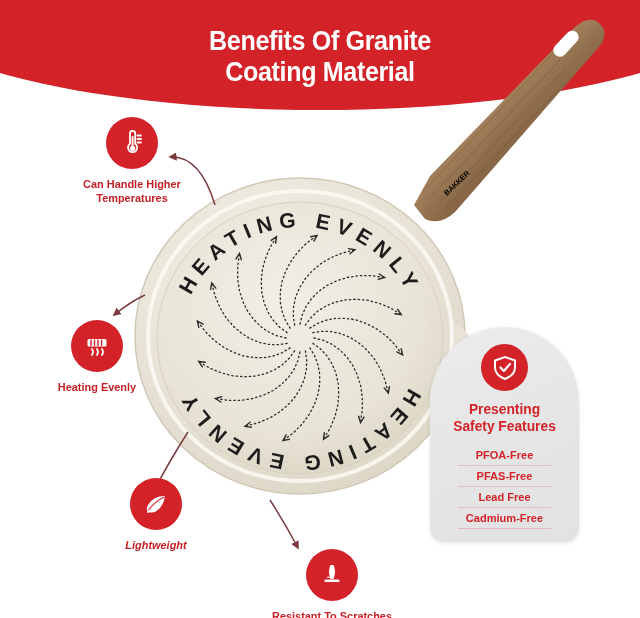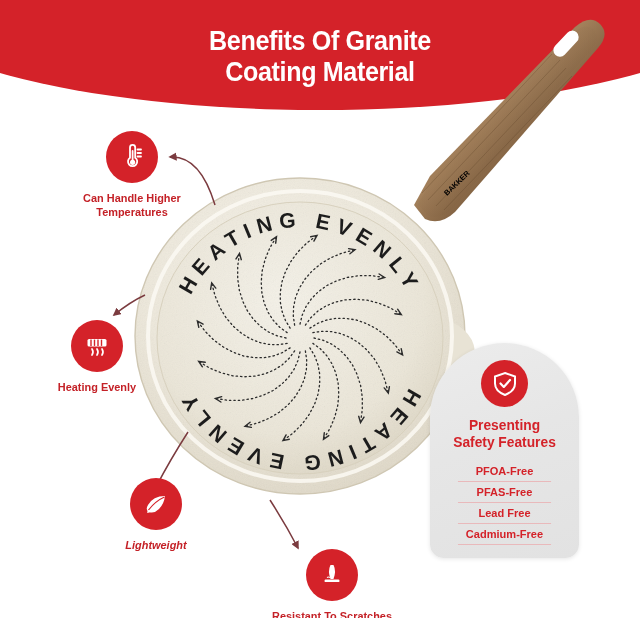--- a/index.html
+++ b/index.html
@@ -43,29 +43,29 @@
     width:52px; height:52px; border-radius:50%;
     background:#D42229; margin:0 auto;
     display:flex; align-items:center; justify-content:center;
   }
   .feat .lbl{
     margin-top:8px;
     color:#C42127; font-weight:bold; font-size:11.5px;
     line-height:1.22; transform:scaleX(0.95);
     white-space:pre-line;
   }
-  #feat-temp{ left:47px;  top:131px; width:170px; }
+  #feat-temp{ left:47px;  top:117px; width:170px; }
   #feat-heat{ left:22px;  top:320px; width:150px; }
   #feat-light{ left:88px; top:478px; width:136px;font-style:italic; }
   #feat-scratch{ left:239px; top:549px; width:186px; }
 
   
   #safety{
     position:absolute; z-index:7;
-    left:430px; top:343px; width:149px; height:215px;
+    left:430px; top:327px; width:149px; height:215px;
     background:linear-gradient(160deg,#ececec 0%,#e6e6e6 45%,#e2e2e2 100%);
     border-radius:76px 76px 14px 14px;
     box-shadow:0 1px 4px rgba(0,0,0,.10);
   }
   #safety .shield-circ{
     width:47px; height:47px; border-radius:50%;
     background:#D42229; margin:17px auto 0;
     display:flex; align-items:center; justify-content:center;
   }
   #safety .s-title{

